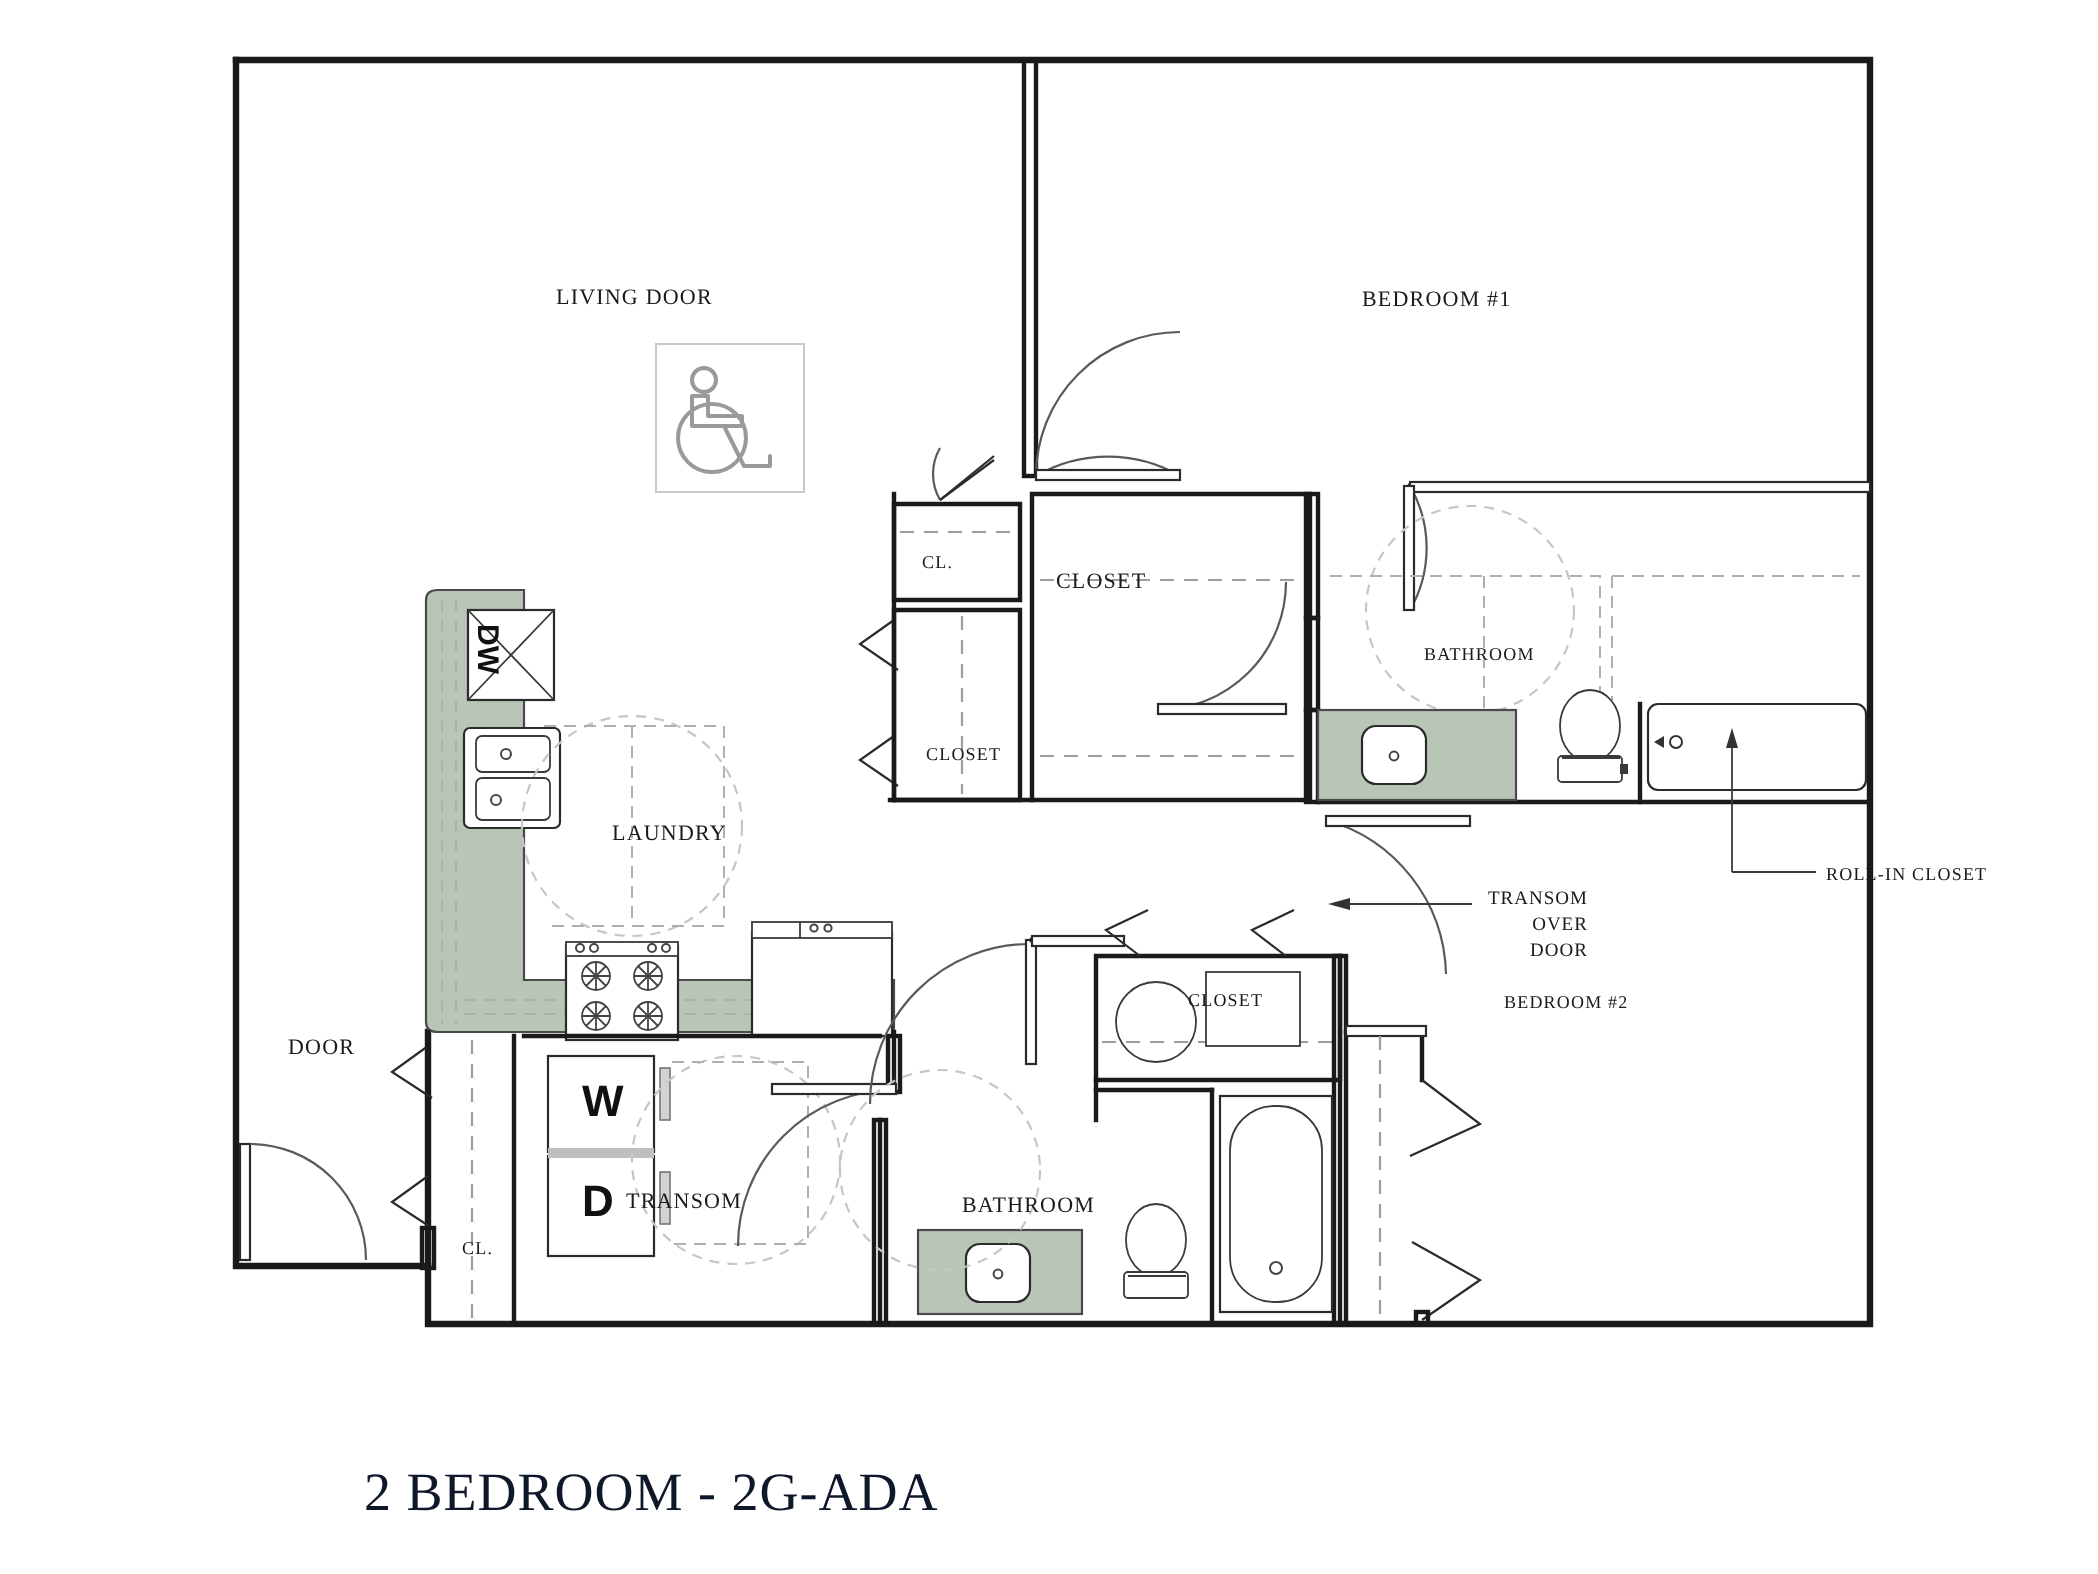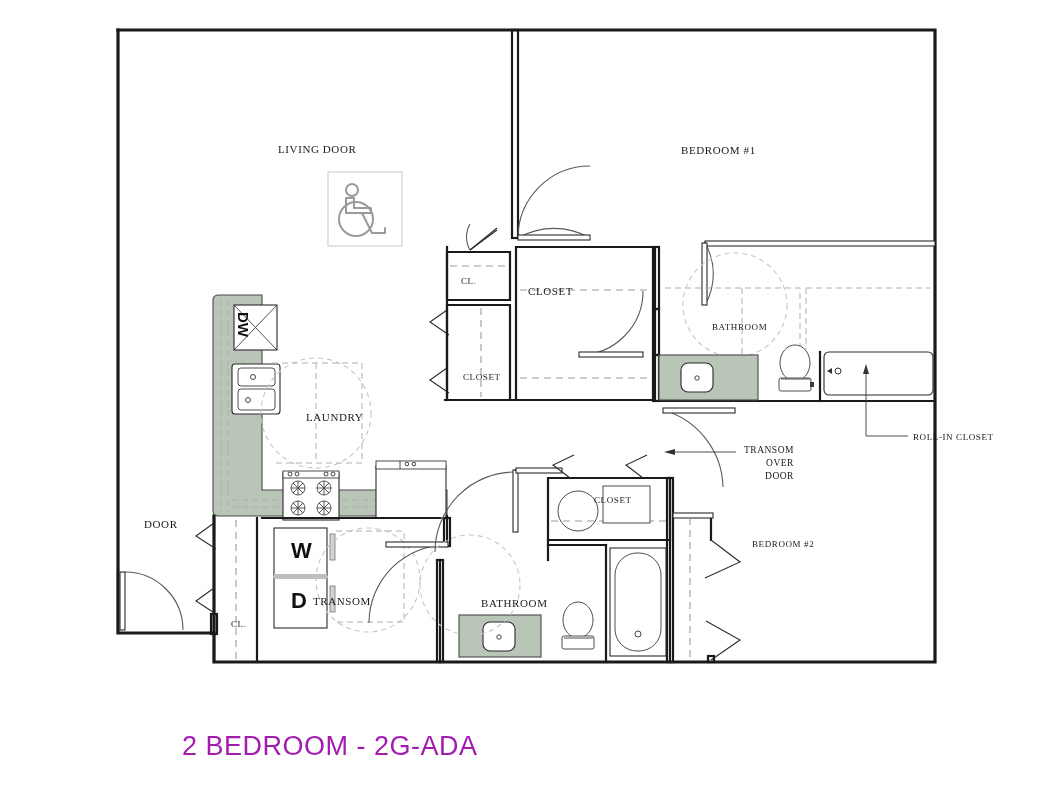--- a/index.html
+++ b/index.html
@@ -1,20 +1,20 @@
 <!DOCTYPE html>
 <html><head>
 <meta charset="utf-8">
 <style>
   html,body{margin:0;padding:0;background:#ffffff;}
   body{width:1049px;height:787px;font-family:"Liberation Serif",serif;overflow:hidden;}
   #plan{position:relative;width:1049px;height:787px;background:#fff;}
   svg#floorplan{position:absolute;left:0;top:0;width:1049px;height:787px;display:block;}
-  .ttl{position:absolute;left:182px;top:731px;font-family:Liberation Sans, sans-serif;
-       font-size:27px;letter-spacing:.5px;color:#a21caf;white-space:nowrap;}
+  .ttl{position:absolute;left:182px;top:731px;font-family:Liberation Serif, serif;
+       font-size:27px;letter-spacing:.5px;color:#0f172a;white-space:nowrap;}
   .lbl{position:absolute;font-family:"Liberation Serif",serif;color:#1a1a1a;
        white-space:nowrap;letter-spacing:.6px;}
   .rm{font-size:11px;}
   .sm{font-size:9px;font-family:Liberation Serif, serif;}
   .note{font-size:9.5px;line-height:13px;white-space:pre-line;letter-spacing:.5px;text-align:right;}
   .appl{position:absolute;font-family:"Liberation Sans",sans-serif;font-weight:700;
         color:#111;letter-spacing:0;}
 </style>
 </head>
 <body>
@@ -281,21 +281,21 @@
   <div class="lbl rm" style="left:681px;top:144px;">BEDROOM #1</div>
   <div class="lbl rm" style="left:306px;top:411px;">LAUNDRY</div>
   <div class="lbl rm" style="left:144px;top:518px;">DOOR</div>
   <div class="lbl rm" style="left:313px;top:595px;">TRANSOM</div>
   <div class="lbl rm" style="left:528px;top:285px;">CLOSET</div>
   <div class="lbl sm" style="left:461px;top:276px;">CL.</div>
   <div class="lbl sm" style="left:463px;top:372px;">CLOSET</div>
   <div class="lbl sm" style="left:712px;top:322px;">BATHROOM</div>
   <div class="lbl sm" style="left:594px;top:495px;">CLOSET</div>
   <div class="lbl rm" style="left:481px;top:597px;">BATHROOM</div>
-  <div class="lbl sm" style="left:752px;top:496px;margin-top:43px;">BEDROOM #2</div>
+  <div class="lbl sm" style="left:752px;top:496px;">BEDROOM #2</div>
   <div class="lbl sm" style="left:231px;top:619px;">CL.</div>
 
   <div class="appl" style="left:252px;top:312px;font-size:15px;transform:rotate(90deg);transform-origin:left top;">DW</div>
   <div class="appl" style="left:291px;top:538px;font-size:22px;">W</div>
   <div class="appl" style="left:291px;top:588px;font-size:22px;">D</div>
 
   <div class="lbl note" style="left:744px;top:444px;">TRANSOM
 OVER
 DOOR</div>
   <div class="lbl sm" style="left:913px;top:432px;">ROLL-IN CLOSET</div>

